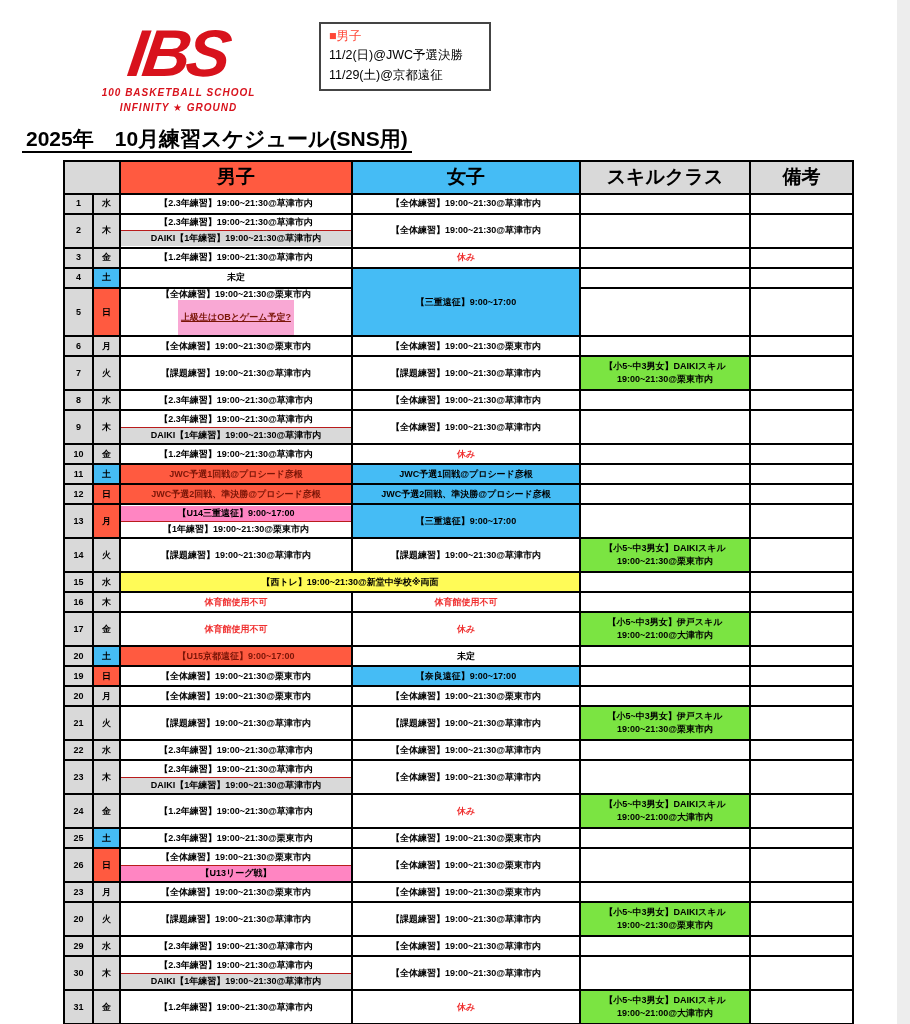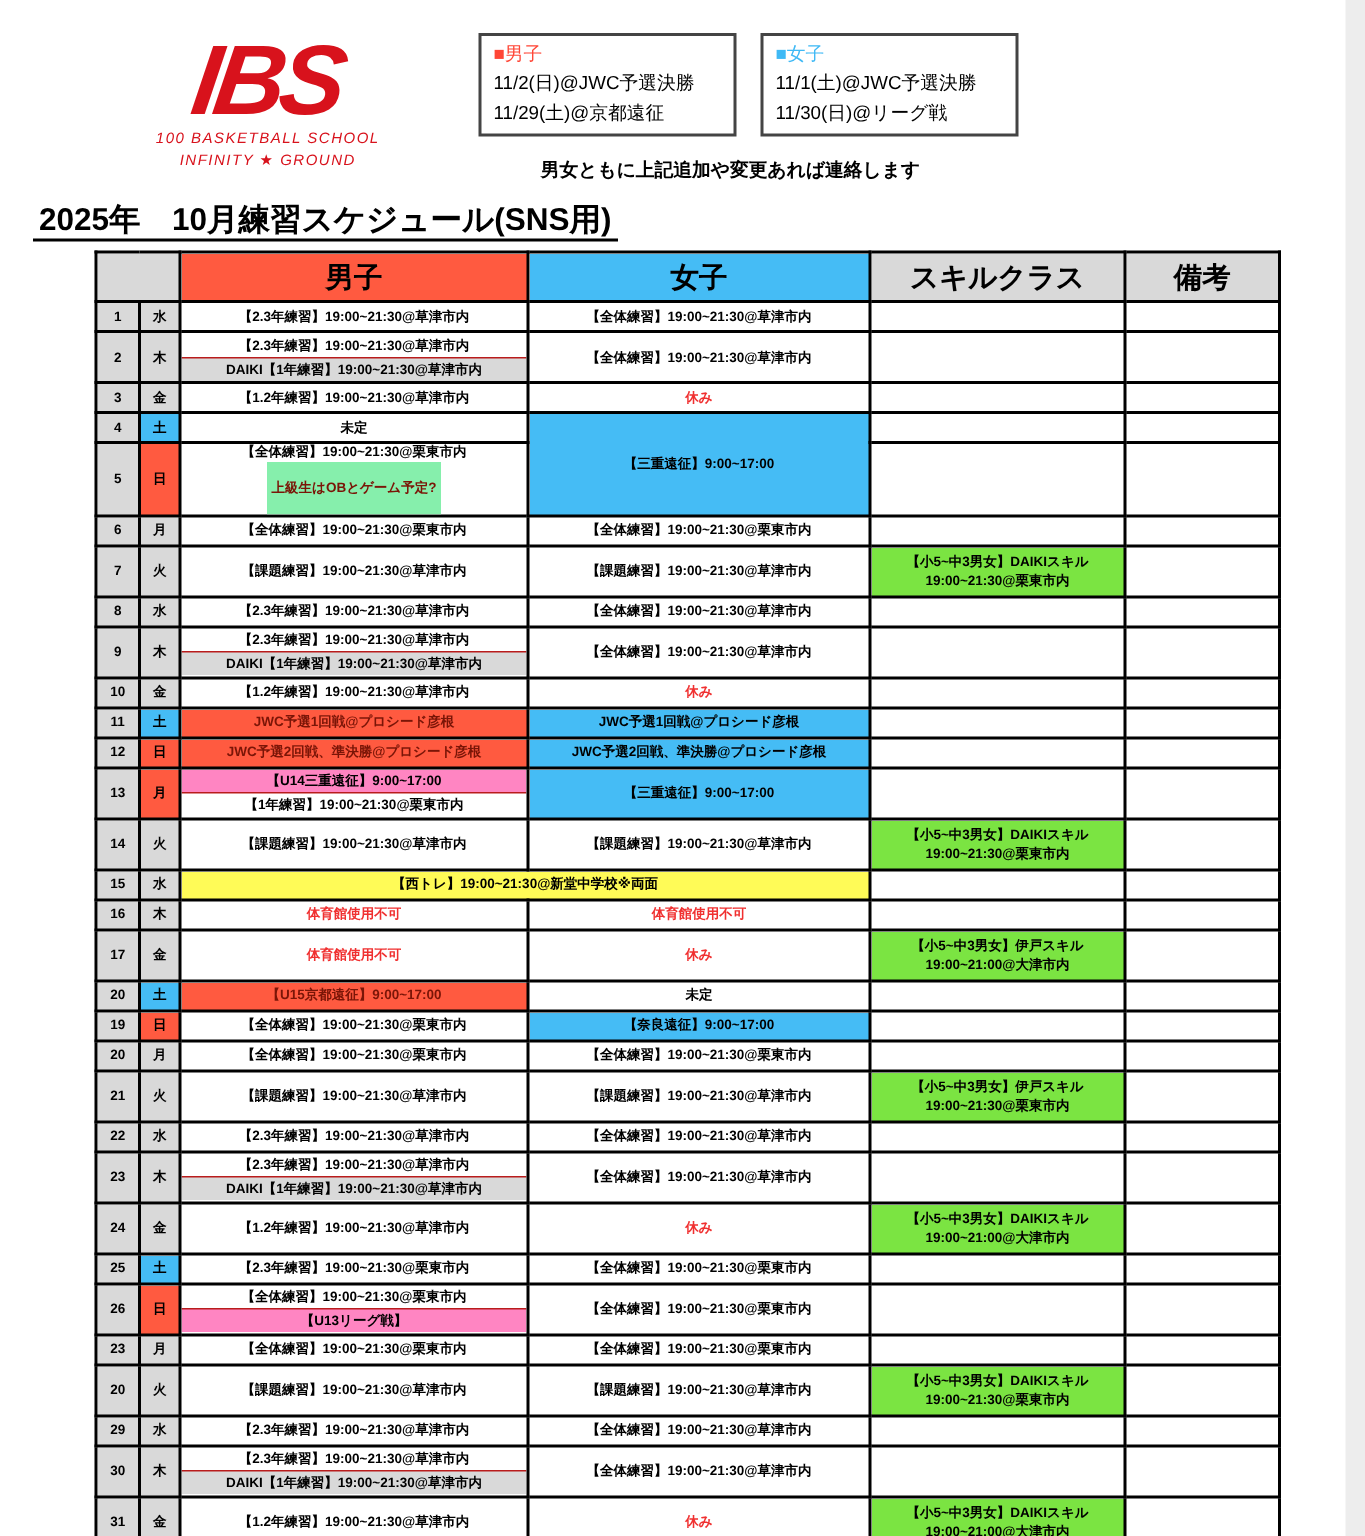--- a/index.html
+++ b/index.html
@@ -4,21 +4,21 @@
 <style>
   html,body{margin:0;padding:0;background:#fff;width:910px;
     font-family:"Liberation Sans","DejaVu Sans",sans-serif;color:#000;}
   body{position:relative;min-height:1024px;overflow:hidden;}
   .edge-strip{position:absolute;top:0;right:0;width:13px;height:100%;background:#ededed;}
   
   .hdr{display:flex;align-items:flex-start;padding:22px 0 0 66px;}
   .logo{width:225px;text-align:center;}
   .logo-ibs{font-size:66px;font-weight:900;font-style:italic;color:#d8121c;
     letter-spacing:-4px;transform:skewX(-8deg);line-height:0.95;display:inline-block;}
-  .logo-sub{font-size:10px;font-weight:400;font-style:italic;color:#d8121c;
+  .logo-sub{font-size:10px;font-weight:700;font-style:italic;color:#d8121c;
     letter-spacing:1px;line-height:1.5;}
   .hdr-right{margin-left:28px;}
   .boxrow{display:flex;gap:16px;}
   .infobox{border:2px solid #444;padding:3px 8px 4px 8px;width:152px;
     font-size:12.5px;font-weight:normal;line-height:1.55;background:#fff;}
   .bt-red{color:#ff4636;}
   .bt-blue{color:#3fb9f5;}
   .note{margin-top:14px;text-align:center;font-size:12.5px;font-weight:bold;width:336px;}
   .title-wrap{text-align:left;margin-top:10px;padding-left:22px;}
   .title{font-size:21px;font-weight:bold;border-bottom:2.5px solid #000;padding:0 4px 1px 4px;}
@@ -45,48 +45,42 @@
   .bg-red{background:#ff5a40 !important;color:#7a1507;}
   .bg-blue{background:#45bcf5 !important;}
   .bg-pink{background:#ff85c2 !important;}
   .bg-yellow{background:#fffb57 !important;}
   .bg-green{background:#7be442 !important;}
   .redtext{color:#f03030;}
   .p0{padding:0;}
   .seg{display:flex;align-items:center;justify-content:center;min-height:15px;padding:0 2px;}
   .seg.bg-gray,.seg.bg-pink{min-height:15px;}
   .seg + .seg{border-top:1px solid #b91c1c;}
-  .hl-note{display:inline-block;background:#86efac;color:#7a1507;padding:12px 3px;margin-top:1px;}
+  .hl-note{display:inline-block;background:#f9a8d4;color:#7a1507;padding:12px 3px;margin-top:1px;text-decoration:underline;}
   .skill-l{line-height:13px;}
 </style>
 </head>
 <body>
 
 <div class="edge-strip"></div>
 
 <div class="hdr">
   <div class="logo">
     <div class="logo-ibs">IBS</div>
     <div class="logo-sub">100 BASKETBALL SCHOOL</div>
     <div class="logo-sub">INFINITY ★ GROUND</div>
   </div>
   <div class="hdr-right">
     <div class="boxrow">
       <div class="infobox">
         <div class="bt-red">■男子</div>
         <div>11/2(日)@JWC予選決勝</div>
         <div>11/29(土)@京都遠征</div>
       </div>
-      <div class="infobox">
-        <div class="bt-blue">■女子</div>
-        <div>11/1(土)@JWC予選決勝</div>
-        <div>11/30(日)@リーグ戦</div>
-      </div>
     </div>
-    <div class="note">男女ともに上記追加や変更あれば連絡します</div>
   </div>
 </div>
 
 <div class="title-wrap">
   <span class="title">2025年　10月練習スケジュール(SNS用)</span>
 </div>
 
 <table class="sched">
   <colgroup>
     <col class="c-day">

